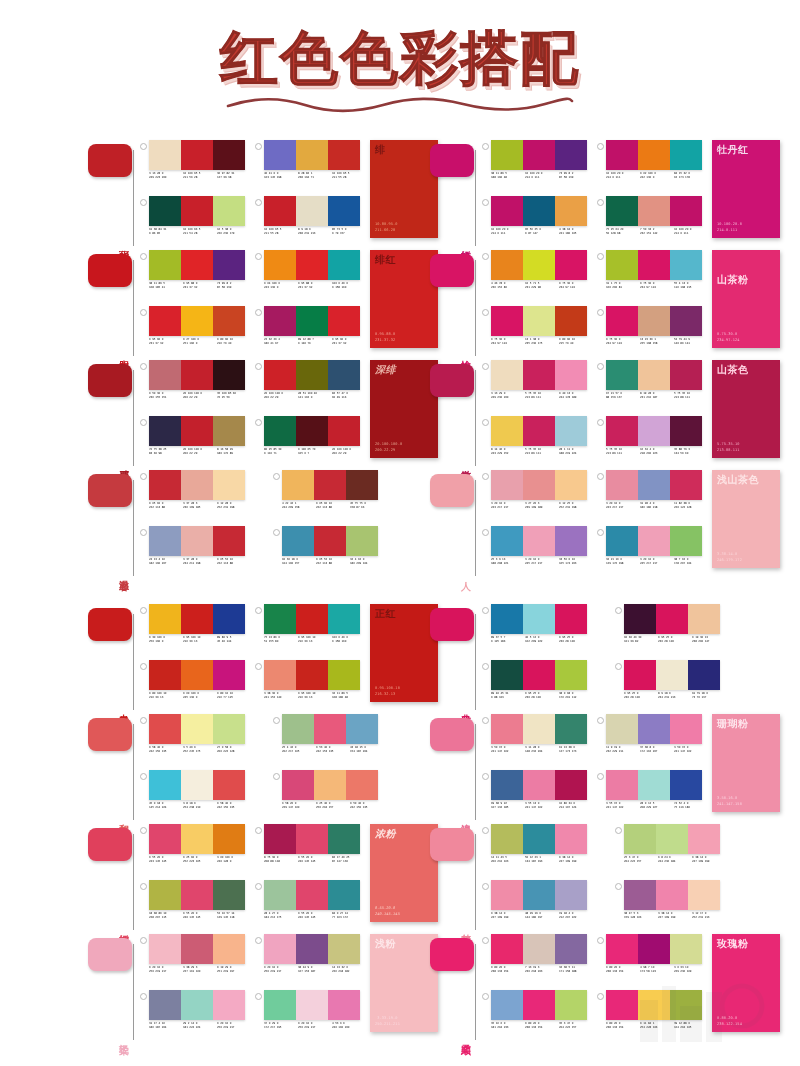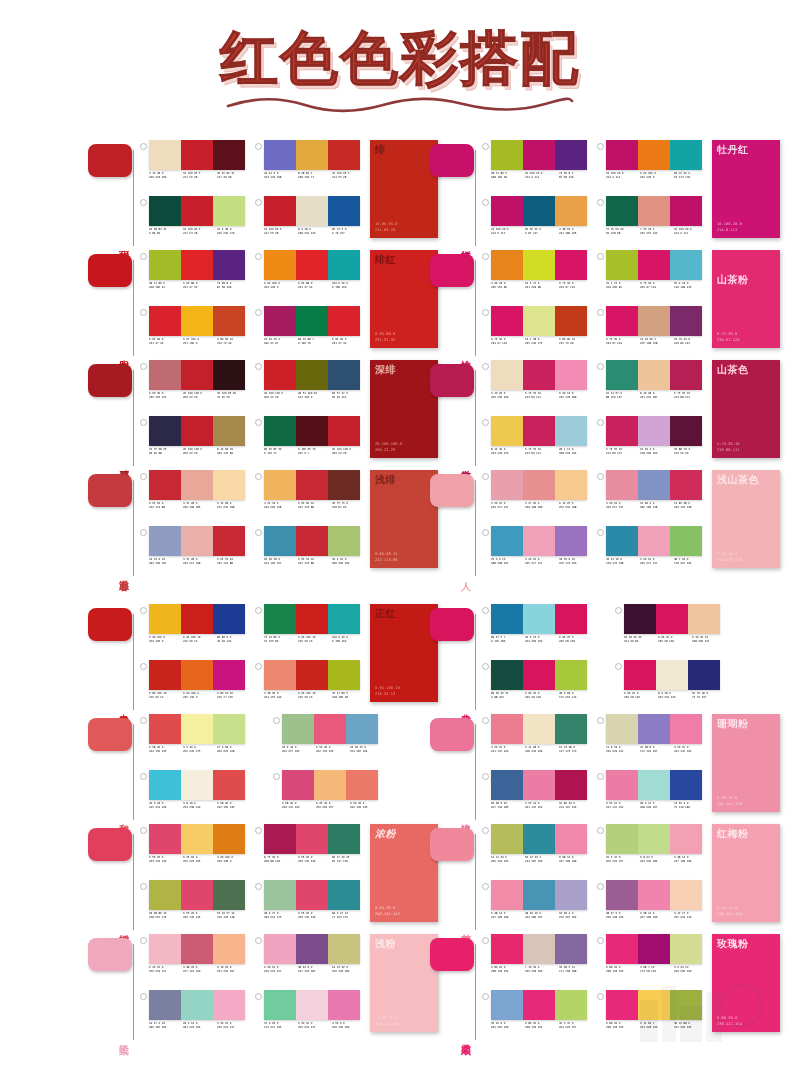--- a/index.html
+++ b/index.html
@@ -398,21 +398,21 @@
                     <div>105-0-7</div>
                   </div>
                   <div class="code">
                     <div>20-100-100-0</div>
                     <div>200-22-29</div>
                   </div>
                 </div>
               </div>
             </div>
             <div class="card" style="background: rgb(158, 20, 24);">
-              <div class="card-name" style="color: rgb(232, 176, 165);">深绯</div>
+              <div class="card-name" style="color: rgb(232, 176, 165); font-style: italic;">深绯</div>
               <div class="card-codes" style="color: rgb(227, 163, 142);">
                 <div>20-100-100-0</div>
                 <div>200-22-29</div>
               </div>
             </div>
           </div>
           <div class="row">
             <div class="rail">
               <div class="rail-swatch" style="background: rgb(197, 58, 63);"></div>
               <div class="rail-rule"></div>
@@ -499,27 +499,20 @@
                   </div>
                   <div class="code">
                     <div>0-65-52-10</div>
                     <div>222-113-88</div>
                   </div>
                   <div class="code">
                     <div>32-4-62-0</div>
                     <div>186-209-104</div>
                   </div>
                 </div>
-              </div>
-            </div>
-            <div class="card" style="background: rgb(197, 67, 54);">
-              <div class="card-name" style="color: rgb(126, 32, 24);">浅绯</div>
-              <div class="card-codes" style="color: rgb(240, 182, 160);">
-                <div>0-65-58-15</div>
-                <div>222-113-88</div>
               </div>
             </div>
           </div>
         </div>
         <div class="col">
           <div class="row">
             <div class="rail">
               <div class="rail-swatch" style="background: rgb(200, 15, 106);"></div>
               <div class="rail-rule"></div>
               <div class="rail-label" style="color: rgb(200, 15, 106);">娇艳</div>
@@ -1639,27 +1632,20 @@
                   </div>
                   <div class="code">
                     <div>3-38-14-0</div>
                     <div>247-199-199</div>
                   </div>
                   <div class="code">
                     <div>3-12-17-0</div>
                     <div>252-231-213</div>
                   </div>
                 </div>
-              </div>
-            </div>
-            <div class="card" style="background: rgb(244, 160, 176);">
-              <div class="card-name" style="color: rgb(253, 229, 234);">红梅粉</div>
-              <div class="card-codes" style="color: rgb(251, 210, 218);">
-                <div>0-45-14-0</div>
-                <div>243-155-164</div>
               </div>
             </div>
           </div>
           <div class="row">
             <div class="rail">
               <div class="rail-swatch" style="background: rgb(232, 32, 108);"></div>
               <div class="rail-rule"></div>
               <div class="rail-label" style="color: rgb(232, 32, 108);">柔顺</div>
             </div>
             <div class="quads">

